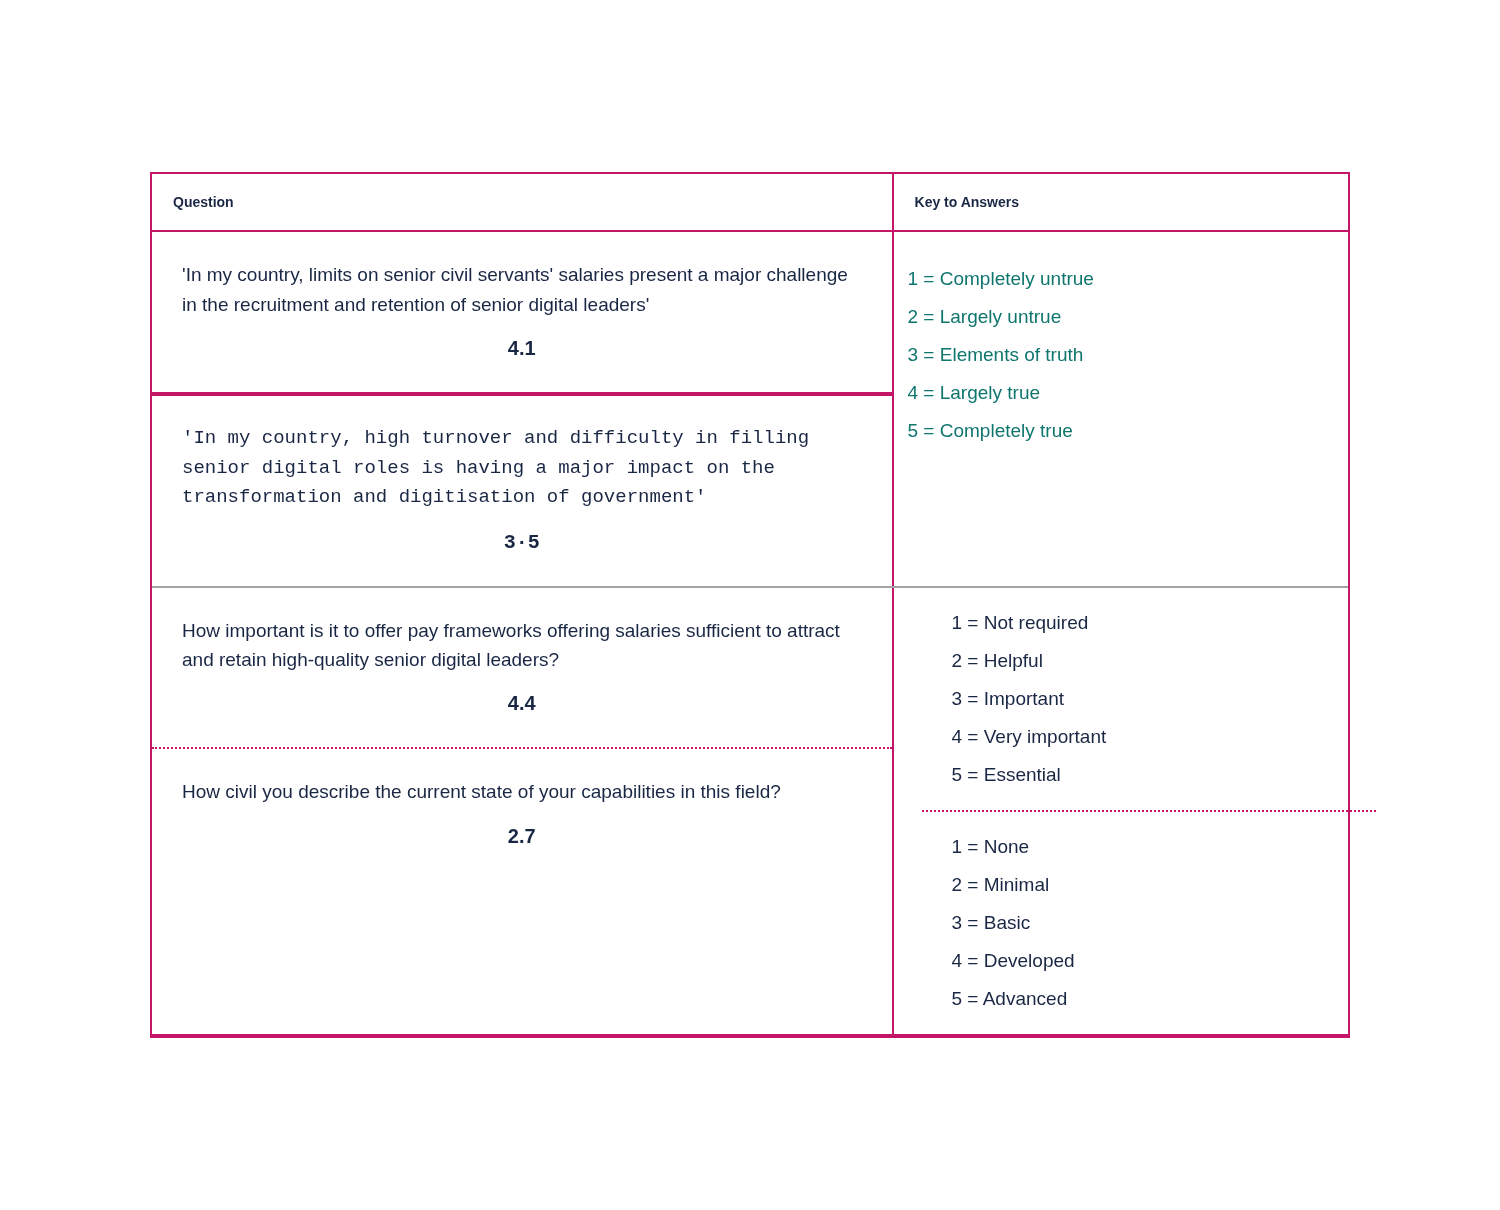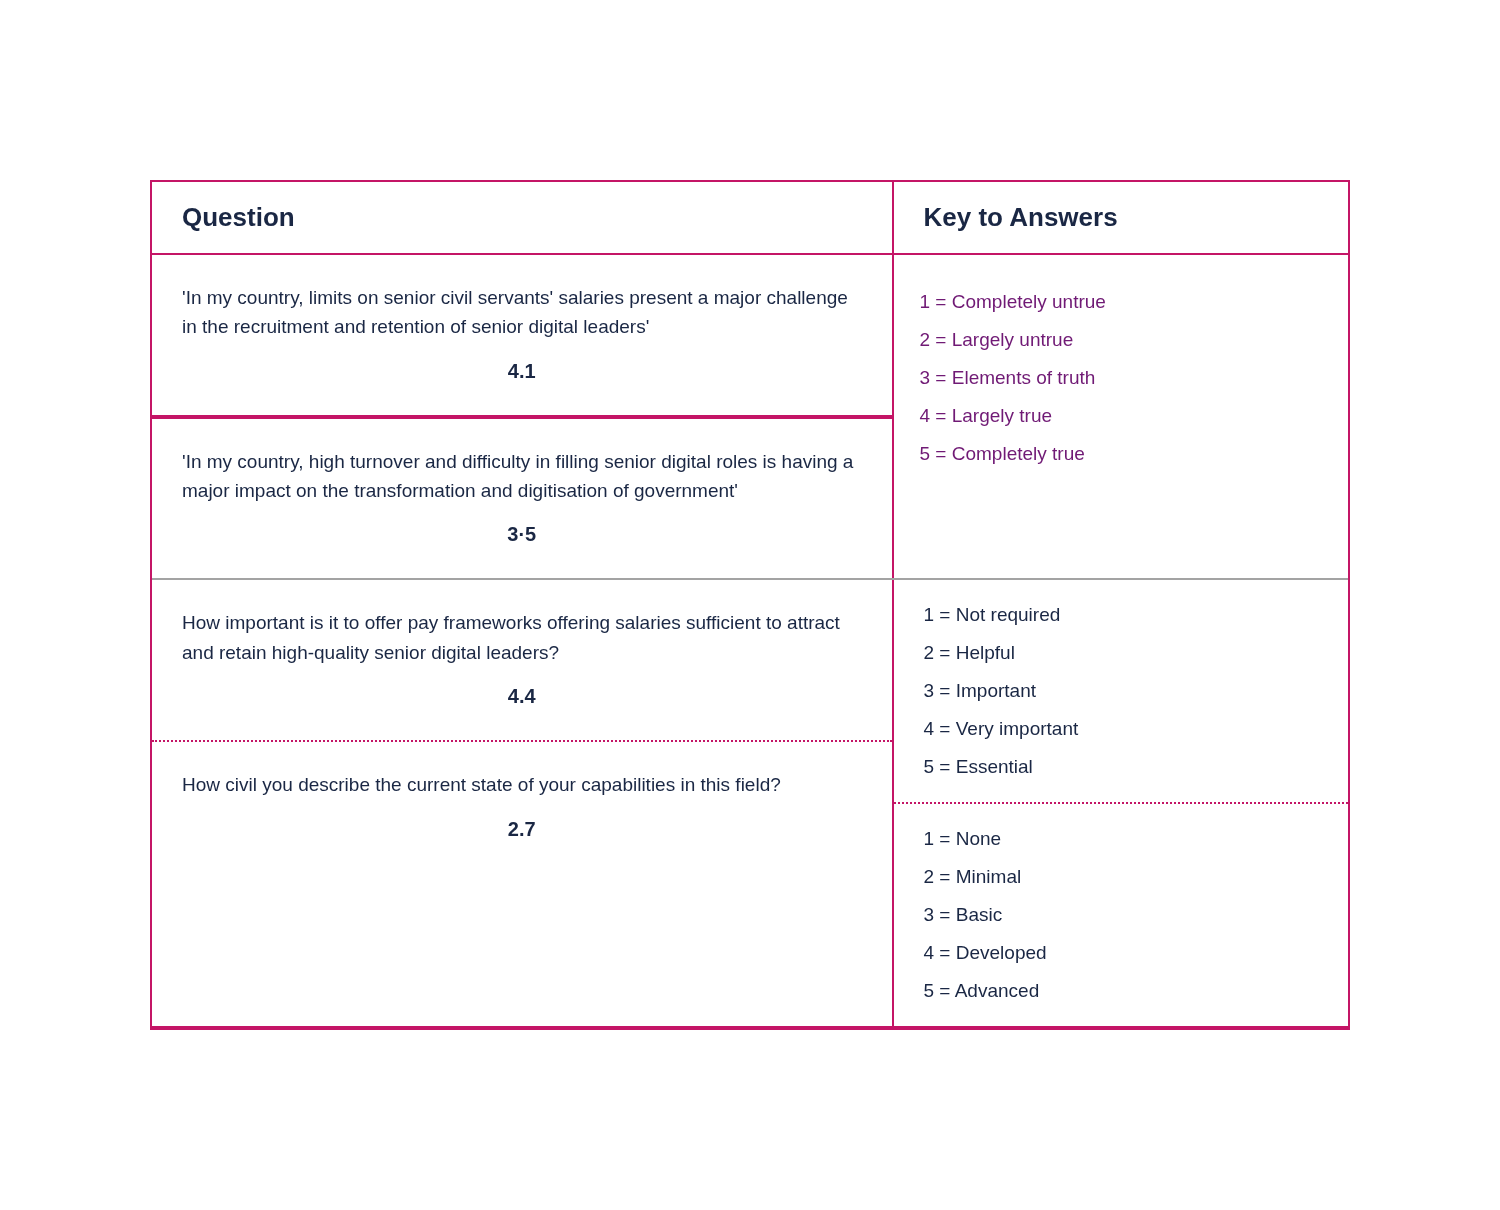--- a/index.html
+++ b/index.html
@@ -23,22 +23,22 @@
       border: 2px solid #c41566;
     }
 
     .table-header {
       display: grid;
       grid-template-columns: 62% 38%;
       border-bottom: 2px solid #c41566;
     }
 
     .header-cell {
-      padding: 20px 30px;
-      font-size: 26px;
+      padding: 20px 21px;
+      font-size: 14px;
       font-weight: 700;
       color: #1a2744;
     }
 
     .header-cell:first-child {
       border-right: 2px solid #c41566;
     }
 
     .score {
       display: block;
@@ -52,25 +52,26 @@
     .q-sub-row {
       padding: 28px 30px;
       color: #1a2744;
       font-size: 19px;
       line-height: 1.55;
       border-bottom: 2px solid #c41566;
     }
 
     .q-sub-row.no-bottom-border {
       border-bottom: none;
+      font-family: Liberation Mono, monospace;
     }
 
     .right-col-span {
-      padding: 28px 26px;
-      color: #701a75;
+      padding: 28px 14px;
+      color: #0f766e;
       font-size: 19px;
       line-height: 2.0;
       border-bottom: 2px solid #c41566;
     }
 
     
     .dotted-divider {
       border-top: 2px dotted #c41566;
       margin: 0 0 0 0;
     }
@@ -113,21 +114,21 @@
     </div>
     <div class="right-col-span" style="border-bottom:none;">
       <div>1 = Completely untrue</div>
       <div>2 = Largely untrue</div>
       <div>3 = Elements of truth</div>
       <div>4 = Largely true</div>
       <div>5 = Completely true</div>
     </div>
   </div>
 
-  <div style="display:grid; grid-template-columns: 62% 38%; border-bottom: 2px solid #c41566;">
+  <div style="display:grid; grid-template-columns: 62% 38%; border-bottom: 2px solid #c41566; gap: 28px;">
     <div style="border-right: 2px solid #c41566;">
       <div class="q-inner" style="border-right:none;">
         <span>How important is it to offer pay frameworks offering salaries sufficient to attract and retain high-quality senior digital leaders?</span>
         <span class="score">4.4</span>
       </div>
       <div class="dotted-divider"></div>
       <div class="q-inner" style="border-right:none;">
         <span>How civil you describe the current state of your capabilities in this field?</span>
         <span class="score">2.7</span>
       </div>

